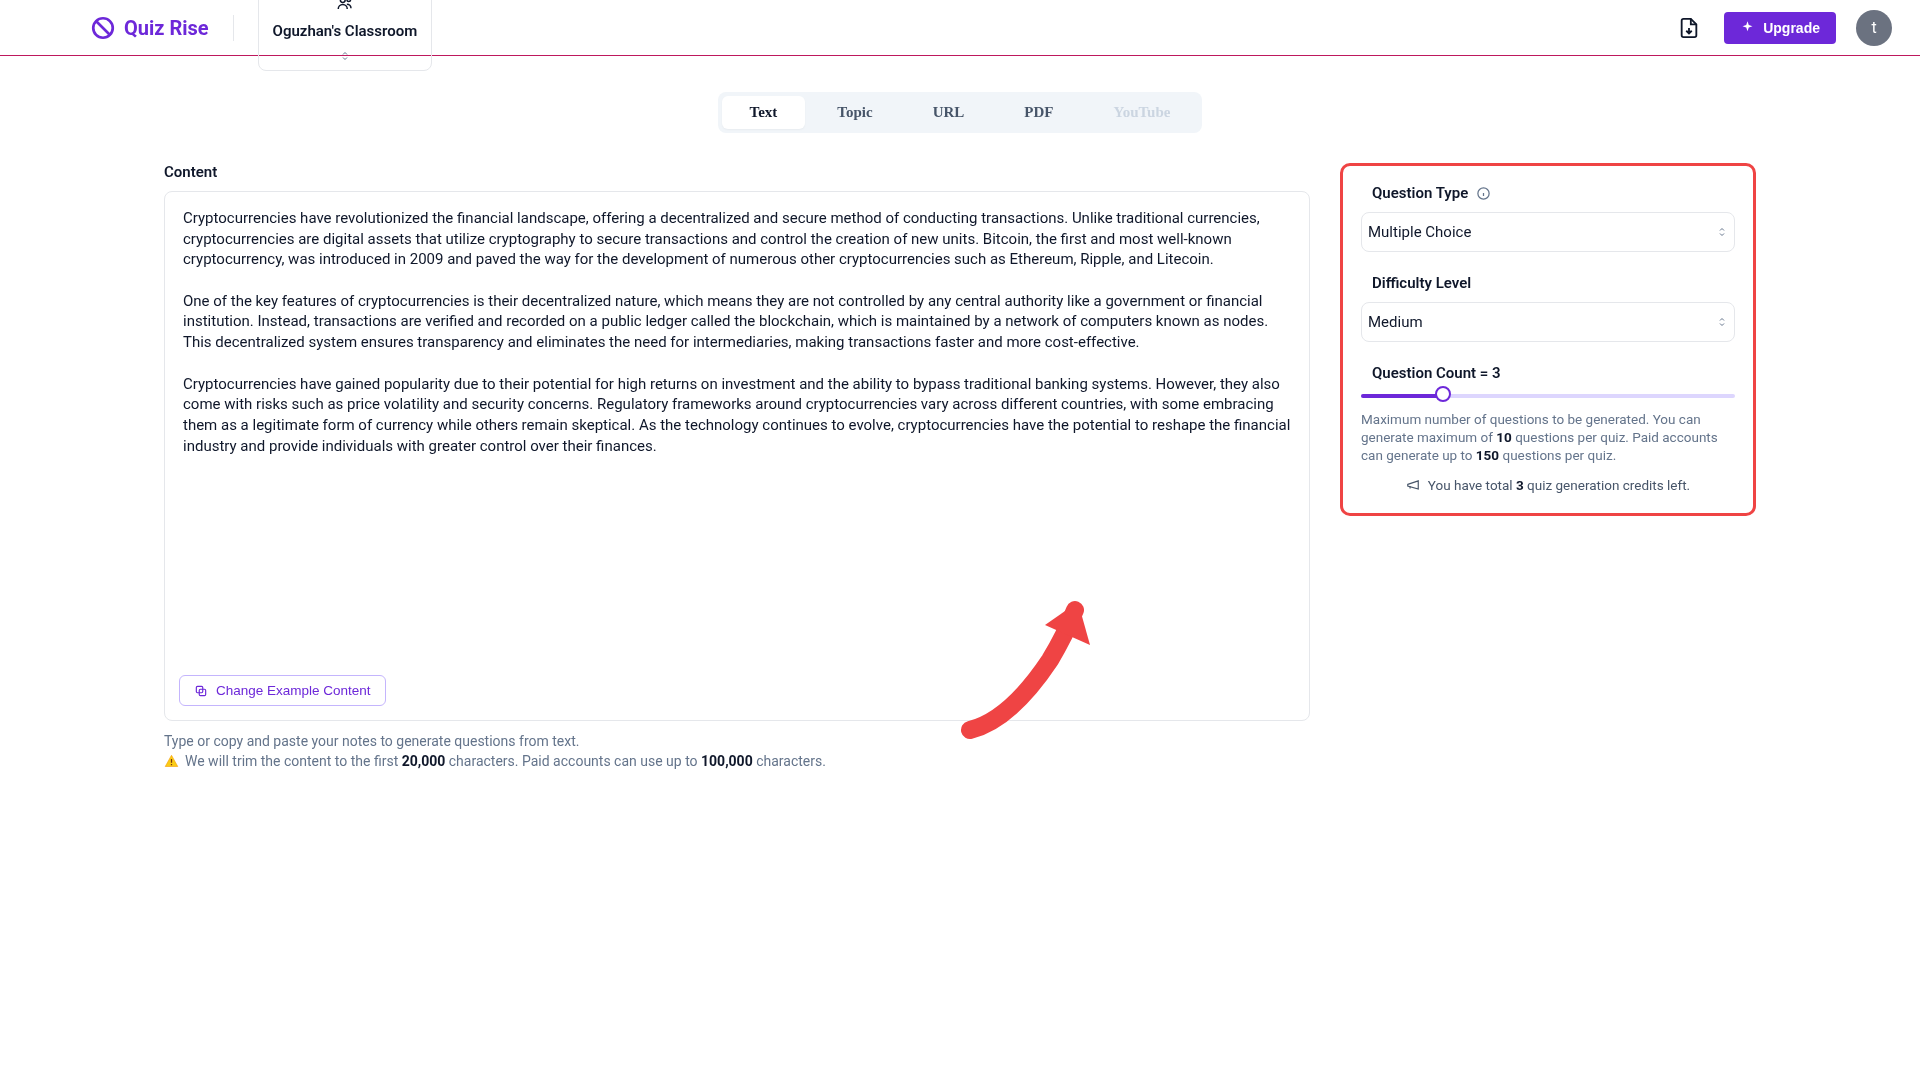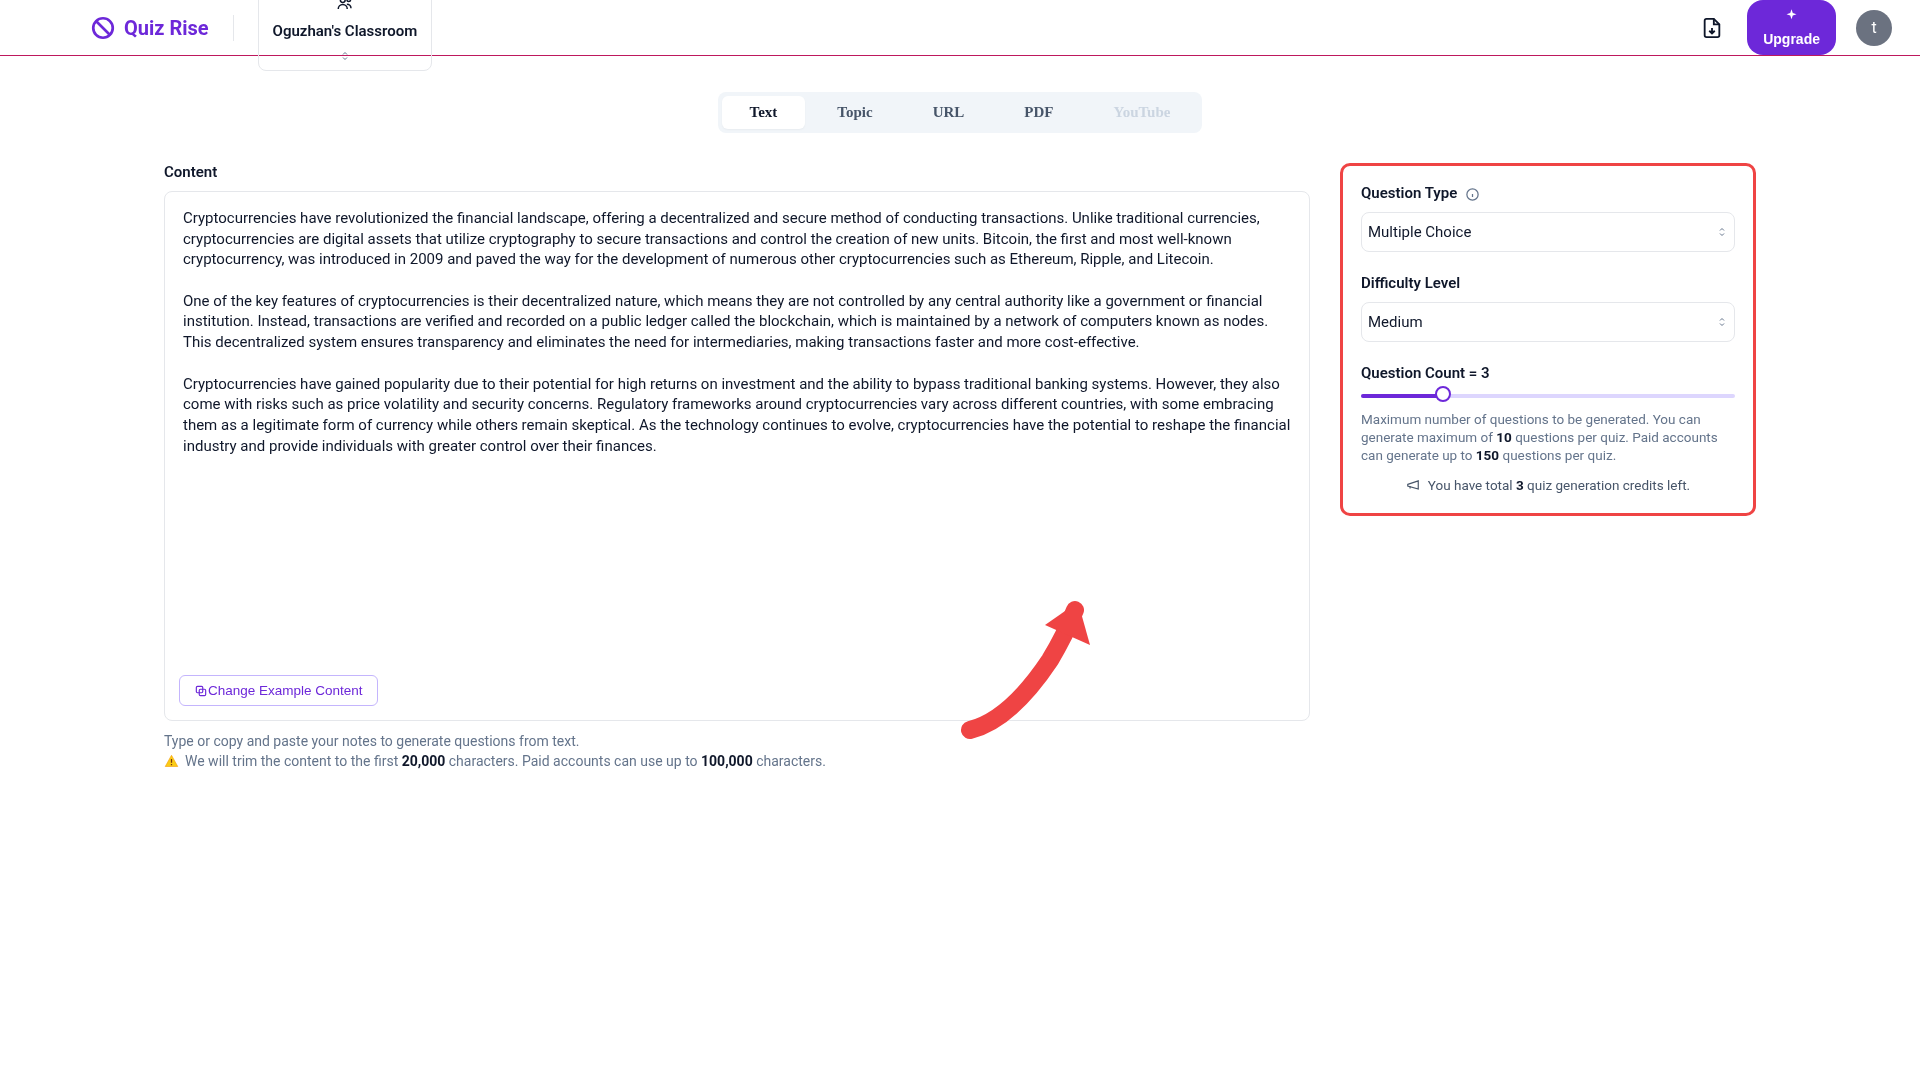--- a/index.html
+++ b/index.html
@@ -8,46 +8,46 @@
   
   .header { height: 56px; border-bottom: 1px solid #be185d; display: flex; align-items: center; padding: 0 28px 0 90px; }
   .logo { display: flex; align-items: center; gap: 8px; font-weight: 700; font-size: 20px; color: #6d28d9; }
   .logo-icon { width: 26px; height: 26px; }
   .divider-v { width: 1px; height: 26px; background: #e5e7eb; margin: 0 24px; }
   .classroom-select { display: flex; align-items: center; gap: 10px; border: 1px solid #e5e7eb; border-radius: 8px; padding: 8px 14px; font-weight: 600; font-size: 15px; cursor: pointer; flex-direction: column; }
   .classroom-select .people-icon { width: 18px; height: 18px; stroke: #0f172a; stroke-width: 2; fill: none; }
   .sort-icon { width: 12px; height: 12px; color: #64748b; }
   .header-spacer { flex: 1; }
   .export-btn { width: 22px; height: 22px; color: #0f172a; cursor: pointer; margin-right: 24px; }
-  .upgrade-btn { background: #6d28d9; color: #fff; border: none; border-radius: 16px; padding: 8px 16px; font-weight: 600; font-size: 14px; display: flex; align-items: center; gap: 8px; cursor: pointer; flex-direction: column; }
+  .upgrade-btn { background: #6d28d9; color: #fff; border: none; border-radius: 4px; padding: 8px 16px; font-weight: 600; font-size: 14px; display: flex; align-items: center; gap: 8px; cursor: pointer; }
   .avatar { width: 36px; height: 36px; border-radius: 50%; background: #6b7280; color: #fff; display: flex; align-items: center; justify-content: center; margin-left: 20px; font-size: 16px; }
 
   
   .tabs-wrap { display: flex; justify-content: center; margin-top: 36px; }
   .tabs { display: flex; gap: 4px; background: #f1f5f9; border-radius: 8px; padding: 4px; }
   .tab { padding: 8px 28px; border-radius: 6px; font-weight: 600; font-size: 15px; color: #475569; cursor: pointer; border: none; background: transparent; font-family: Liberation Serif, serif; }
   .tab.active { background: #fff; color: #0f172a; box-shadow: 0 1px 2px rgba(0,0,0,0.04); }
   .tab.disabled { color: #cbd5e1; }
 
   
   .main { display: flex; gap: 30px; padding: 30px 164px 40px; align-items: flex-start; }
 
   
   .left { flex: 1; }
   .content-label { font-weight: 600; font-size: 15px; margin-bottom: 10px; }
   .content-box { border: 1px solid #e5e7eb; border-radius: 8px; padding: 16px 18px; min-height: 530px; position: relative; }
   .content-text { font-size: 15px; line-height: 1.38; color: #0f172a; white-space: pre-wrap; }
-  .change-btn { position: absolute; bottom: 14px; left: 14px; border: 1px solid #c4b5fd; color: #6d28d9; background: #fff; border-radius: 6px; padding: 7px 14px; font-size: 13.5px; font-weight: 500; display: flex; align-items: center; gap: 0; cursor: pointer; }
+  .change-btn { position: absolute; bottom: 14px; left: 14px; border: 1px solid #c4b5fd; color: #6d28d9; background: #fff; border-radius: 6px; padding: 7px 14px; font-size: 13.5px; font-weight: 500; display: flex; align-items: center; gap: 8px; cursor: pointer; }
   .hint-line { color: #64748b; font-size: 14px; margin-top: 12px; }
   .hint-line.warn { display: flex; gap: 6px; align-items: center; margin-top: 4px; }
   .hint-line b { color: #0f172a; font-weight: 700; }
 
   
   .right { width: 416px; border: 3px solid #ef4444; border-radius: 10px; padding: 18px 18px 20px; }
-  .field-label { font-weight: 600; font-size: 15px; margin-bottom: 10px; display: flex; align-items: flex-end; gap: 8px; }
+  .field-label { font-weight: 600; font-size: 15px; margin-bottom: 10px; display: flex; align-items: center; gap: 8px; margin-left: 11px; }
   .info-icon { width: 15px; height: 15px; stroke-width: 2; }
   .select { width: 100%; border: 1px solid #e5e7eb; border-radius: 8px; padding: 10px 6px; font-size: 15px; display: flex; justify-content: space-between; align-items: center; cursor: pointer; margin-bottom: 22px; }
   .select .val { color: #0f172a; }
   .slider-wrap { margin-top: 6px; margin-bottom: 10px; position: relative; height: 8px; }
   .slider-track { position: absolute; left: 0; right: 0; top: 2px; height: 4px; background: #ddd6fe; border-radius: 2px; }
   .slider-fill { position: absolute; left: 0; width: 22%; top: 2px; height: 4px; background: #6d28d9; border-radius: 2px; }
   .slider-thumb { position: absolute; top: -6px; left: calc(22% - 8px); width: 16px; height: 16px; border: 2px solid #6d28d9; background: #fff; border-radius: 50%; }
   .slider-desc { color: #64748b; font-size: 13.5px; line-height: 1.35; }
   .slider-desc b { color: #0f172a; font-weight: 700; text-align: center; }
   .generate-btn { width: 100%; background: #6d28d9; color: #fff; border: none; border-radius: 8px; padding: 12px; font-weight: 600; font-size: 15px; display: flex; align-items: center; justify-content: center; gap: 10px; cursor: pointer; margin-top: 40px; }

